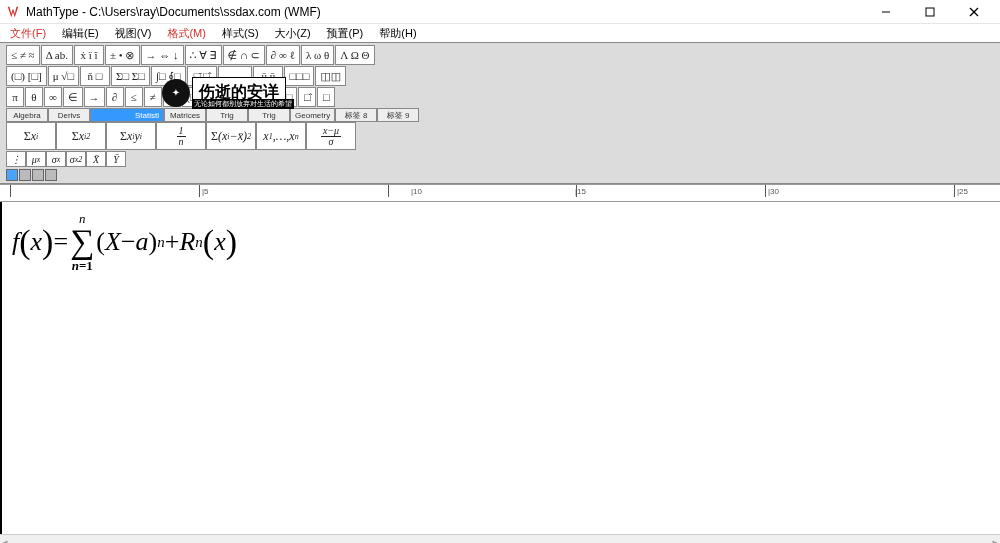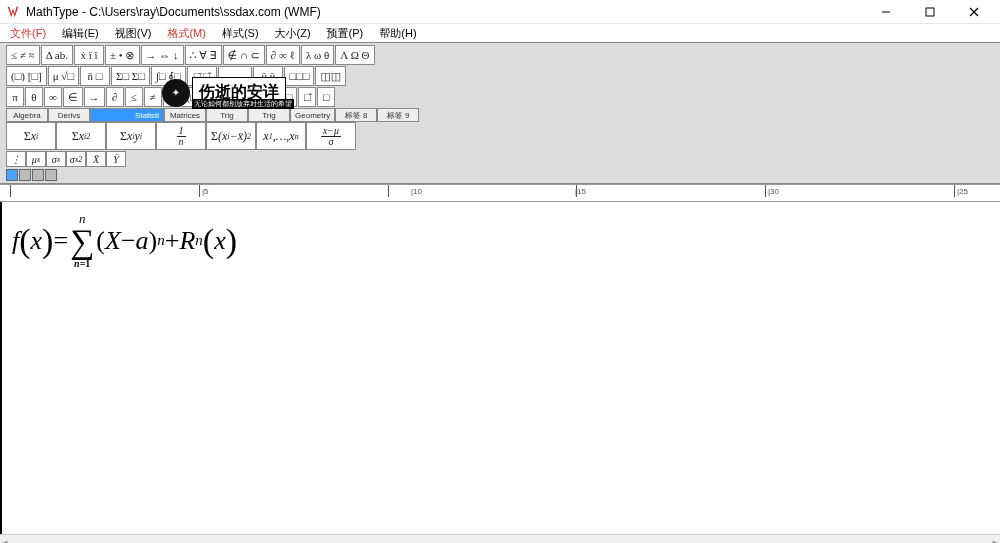--- a/index.html
+++ b/index.html
@@ -36,21 +36,21 @@
   .rulerwrap { background:#fff; height:18px; border-top:1px solid #999; border-bottom:1px solid #999; position:relative; font-size:8px; color:#555;}
   .rulerwrap .tickmajor { position:absolute; top:0; width:1px; height:12px; background:#555;}
   .rulerwrap .label { position:absolute; top:2px; transform:translateX(3px);}
   
   .canvas { position:relative; height: 332px; background:#fff; overflow:hidden; border-left:2px solid #000;}
   .equation { position:absolute; left:10px; top:10px; font-family: "Times New Roman", serif; font-style: italic; font-size: 26px; display:flex; align-items:center; }
   .equation .up { font-style: normal; }
   .equation .sum { display:inline-flex; flex-direction:column; align-items:center; line-height:1; margin:0 2px; }
   .equation .sum .top { font-size:13px; }
   .equation .sum .sig { font-size:34px; font-style:normal; }
-  .equation .sum .bot { font-size:10px;font-weight:bold; }
+  .equation .sum .bot { font-size:13px;font-weight:bold; }
   .equation sub { font-size:15px; font-style:italic; vertical-align: -4px;}
   .equation sup { font-size:15px; font-style:italic; vertical-align: 8px;}
   .hscroll { height:16px; background:#f0f0f0; border-top:1px solid #ccc; display:flex; align-items:center; justify-content:space-between; padding:0 2px; color:#999; }
   sup.small, sub.small { font-size:8px; }
   .frac { display:inline-flex; flex-direction:column; align-items:center; font-size:10px; line-height:1;}
   .frac .n { border-bottom:1px solid #222; padding:0 2px;}
   .frac .d { padding:0 2px;}
 </style>
 </head>
 <body>

